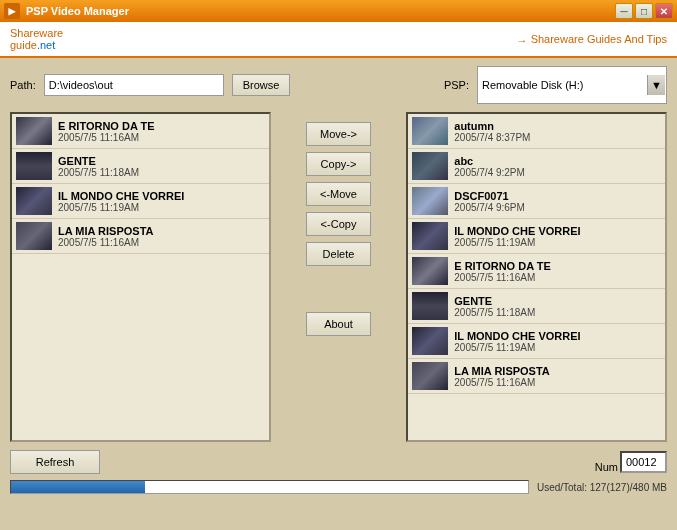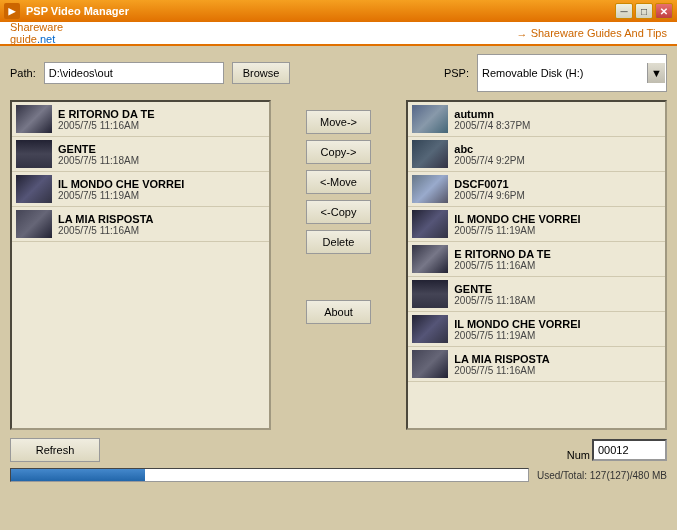--- a/index.html
+++ b/index.html
@@ -36,21 +36,21 @@
       font-size: 10px; color: #333;
       cursor: pointer;
     }
     .title-btn.min-btn { background: linear-gradient(to bottom, #f0f0e0, #d0d0c0); }
     .title-btn.max-btn { background: linear-gradient(to bottom, #f0f0e0, #d0d0c0); }
     .title-btn.close-btn { background: linear-gradient(to bottom, #e87070, #c04040); color: white; }
 
     
     .logo-bar {
       background: white;
-      height: 24px;
+      height: 36px;
       display: flex;
       align-items: center;
       justify-content: space-between;
       padding: 0 10px;
       border-bottom: 2px solid #e07000;
     }
     .logo-shareware { color: #cc6600; }
     .logo-guide { color: #cc6600; }
     .logo-net { color: #0066cc; font-size: 11px; }
     .logo-link {
@@ -185,21 +185,21 @@
       background: linear-gradient(to bottom, #f0ede0, #ddd8c0);
       border: 1px solid #999;
       cursor: pointer; font-size: 11px;
     }
     .num-section {
       margin-left: auto;
       display: flex; align-items: flex-end; gap: 2px;
     }
     .num-label { font-size: 11px; }
     .num-input {
-      width: 75px; height: 22px;
+      width: 47px; height: 22px;
       border: 2px inset #999;
       background: white;
       padding: 2px 4px; font-size: 11px;
     }
 
     
     .progress-area {
       display: flex;
       align-items: center;
       margin-top: 6px;

